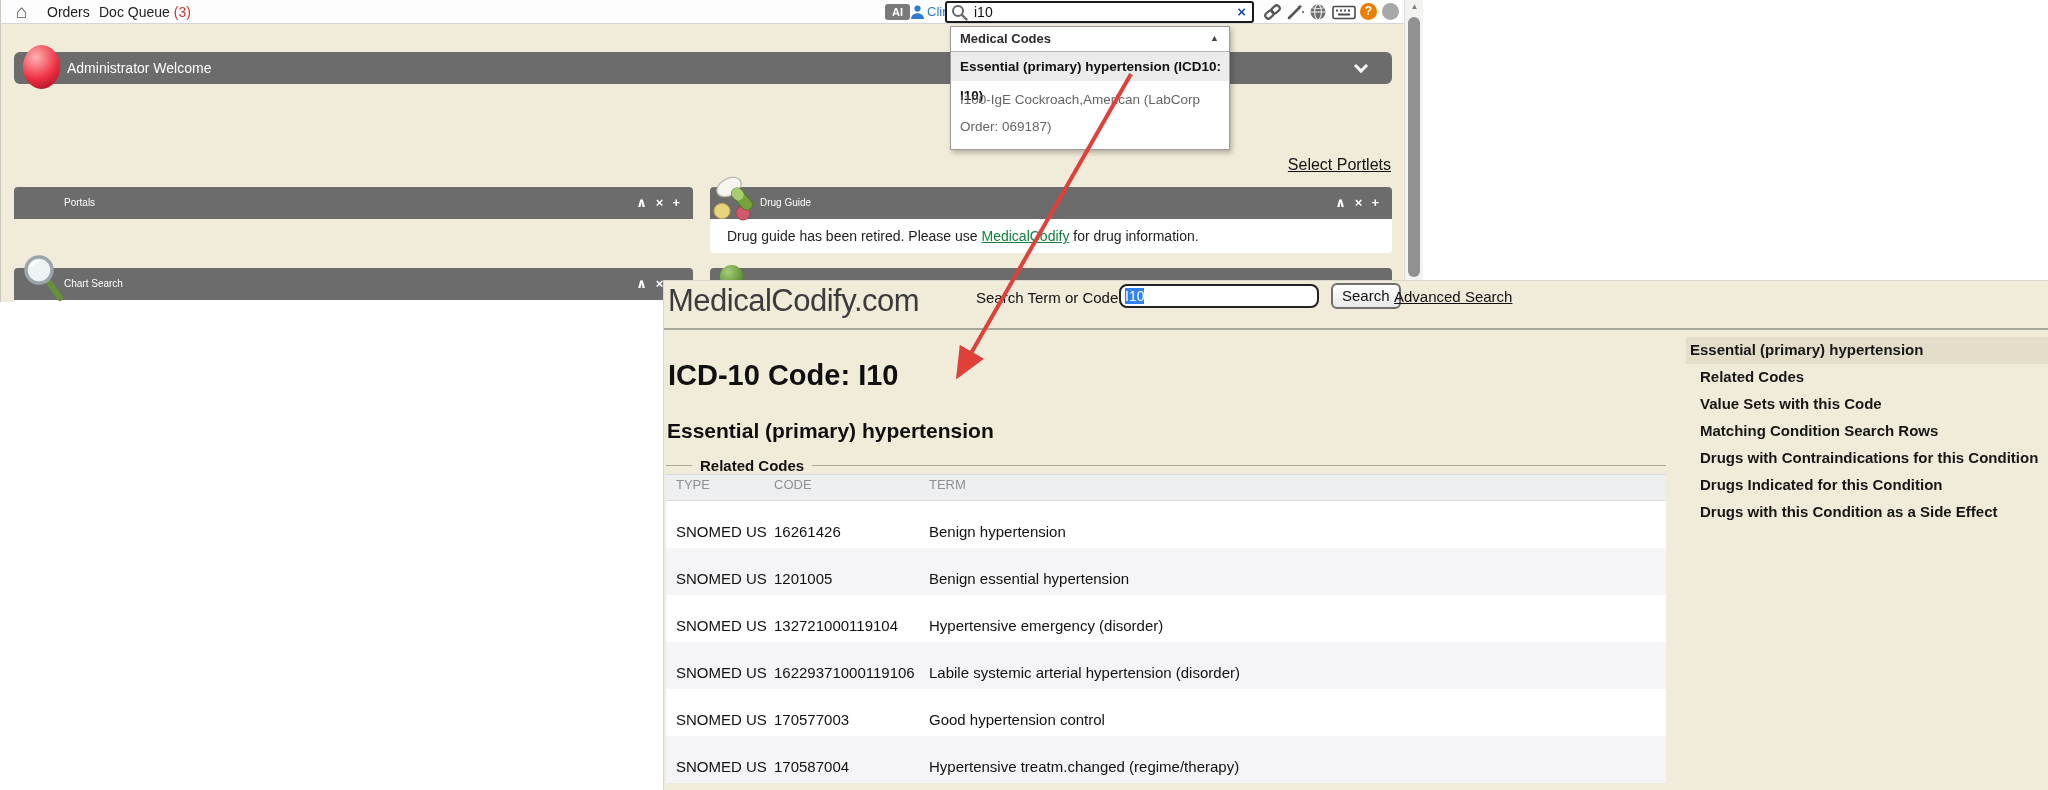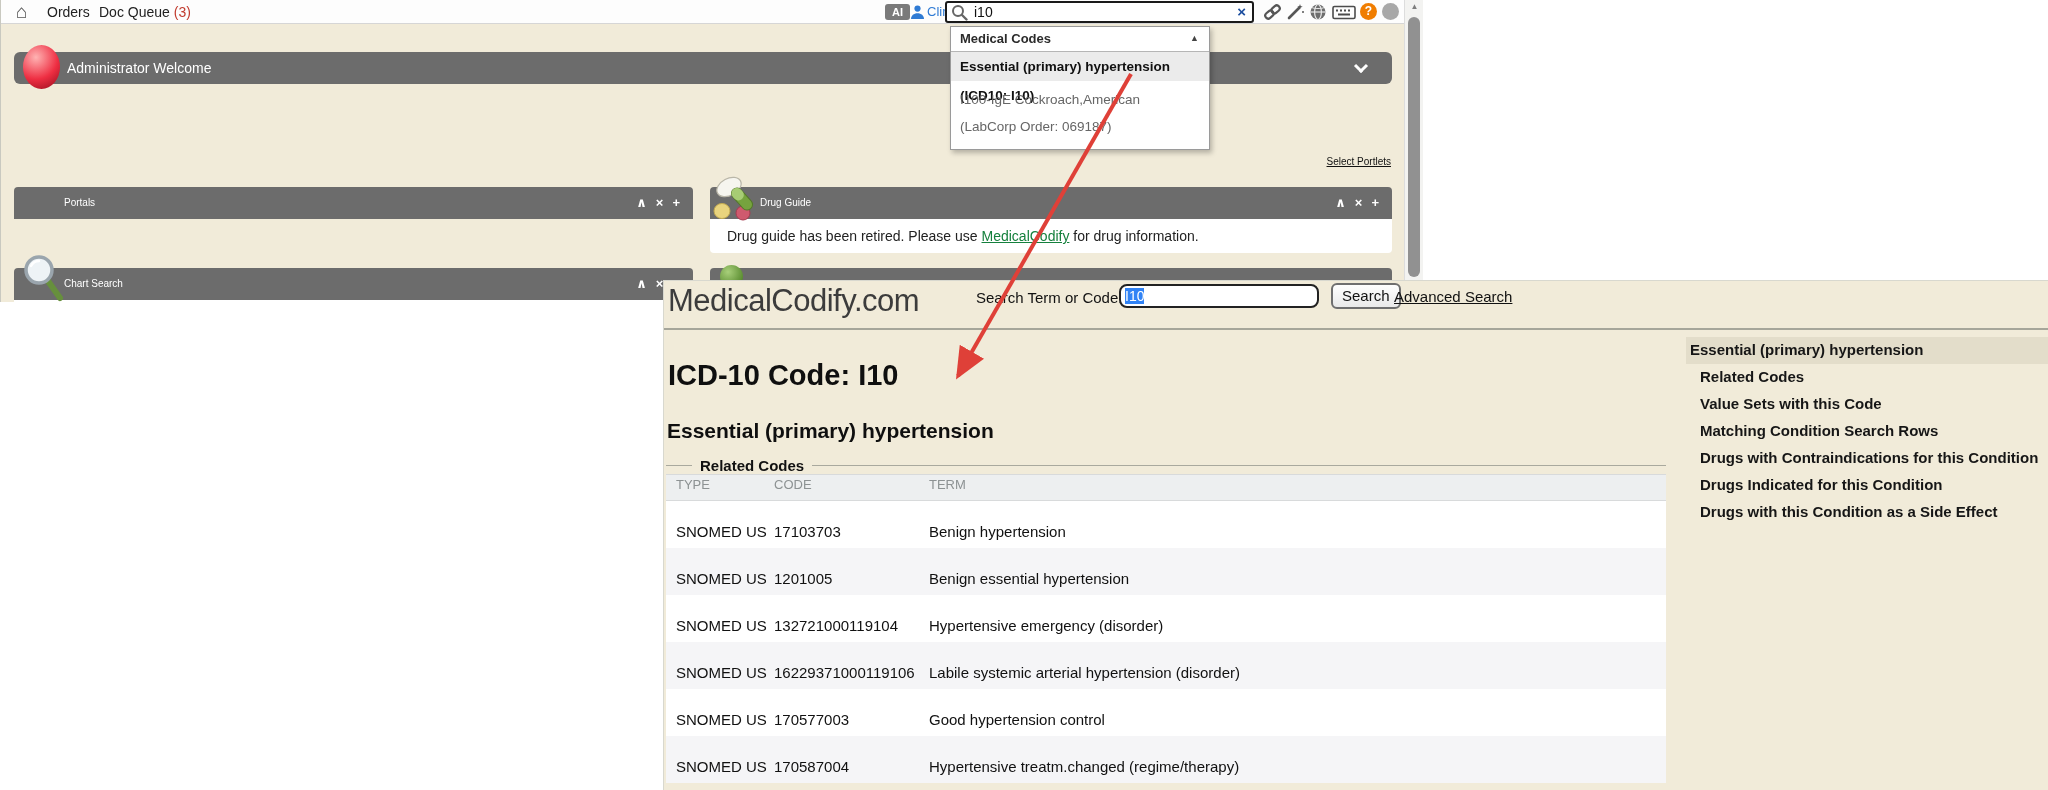--- a/index.html
+++ b/index.html
@@ -31,21 +31,21 @@
   .vscroll { position:absolute; left:1404px; top:0; width:19px; height:280px; background:#f3f3f1; border-left:1px solid #ddd; }
   .vscroll .up { position:absolute; left:0; top:2px; width:19px; text-align:center; font-size:8px; color:#7d7d7d; }
   .vscroll .thumb { position:absolute; left:3px; top:17px; width:12px; height:260px; background:#919191; border-radius:6px; }
 
   
   .banner { position:absolute; left:13px; top:52px; width:1378px; height:32px; background:#6c6c6c; border-radius:6px; }
   .banner .ball { position:absolute; left:9px; top:-7px; width:37px; height:44px; border-radius:50%; background:radial-gradient(circle at 35% 28%, #ffb3b3, #ee2e42 55%, #9c0f1f 95%); }
   .banner .btitle { position:absolute; left:53px; top:0; color:#fff; font-size:14px; line-height:32px; }
   .chev-down { position:absolute; right:26px; top:9px; width:10px; height:10px; border-right:3px solid #fff; border-bottom:3px solid #fff; transform:rotate(45deg); }
 
-  .select-portlets { position:absolute; left:1240px; top:156px; width:150px; text-align:right; font-size:10px; color:#111; text-decoration:underline; cursor:pointer; }
+  .select-portlets { position:absolute; left:1240px; top:156px; width:150px; text-align:right; font-size:16px; color:#111; text-decoration:underline; cursor:pointer; }
 
   
   .portlet { position:absolute; }
   .phead { position:relative; height:32px; background:#6c6c6c; border-radius:4px 4px 0 0; }
   .ptitle { position:absolute; left:50px; top:0; color:#fff; font-size:10px; line-height:32px; }
   .pbtns { position:absolute; right:13px; top:0; line-height:32px; color:#fff; font-size:13px; font-weight:bold; }
   .pbtns span { margin-left:9px; cursor:pointer; }
   .pbody { position:relative; background:#fff; border-radius:0 0 4px 4px; font-size:14px; color:#222; padding:9px 0 0 17px; height:34px; }
   .pbody a { color:#15803d; text-decoration:underline; }
   .ovricon { position:absolute; z-index:2; }
@@ -74,21 +74,21 @@
   .ctable .c-code { width:155px; }
   .ctable tbody tr { height:47px; }
   .ctable tbody tr.alt { background:#f5f5f7; }
   .ctable .t-type { line-height:17px; }
 
   .sidebar { position:absolute; left:1022px; top:56px; width:363px; }
   .sb-item { height:27px; line-height:25px; font-size:15px; font-weight:bold; color:#161616; padding-left:14px; cursor:pointer; white-space:nowrap; }
   .sb-item.hl { background:#e3ddca; padding-left:4px; }
 
   
-  .dropdown { position:absolute; left:950px; top:26px; width:260px; background:#fff; border:1px solid #9a9a9a; box-shadow:2px 3px 5px rgba(0,0,0,.25); z-index:30; }
+  .dropdown { position:absolute; left:950px; top:26px; width:280px; background:#fff; border:1px solid #9a9a9a; box-shadow:2px 3px 5px rgba(0,0,0,.25); z-index:30; }
   .dd-head { position:relative; height:25px; border-bottom:1px solid #b5b5b5; }
   .dd-head .t { position:absolute; left:9px; top:4px; font-size:13px; font-weight:bold; color:#2b2b2b; }
   .dd-head .tri { position:absolute; right:10px; top:6px; font-size:9px; color:#444; }
   .dd-item1 { height:29px; line-height:29px; padding-left:9px; font-size:13.5px; font-weight:bold; color:#111; background:#ebebeb; cursor:pointer; }
   .dd-item2 { padding:5px 14px 9px 9px; font-size:13.5px; color:#666; line-height:27px; cursor:pointer; }
 
   .arrow-svg { position:absolute; left:0; top:0; z-index:40; pointer-events:none; }
 </style>
 </head>
 <body>
@@ -246,21 +246,21 @@
           <tr>
             <td class="c-type">TYPE</td>
             <td class="c-code">CODE</td>
             <td>TERM</td>
           </tr>
         </thead>
         <tbody>
 
             <tr>
               <td class="c-type t-type">SNOMED US</td>
-              <td class="c-code">17103703</td>
+              <td class="c-code">16261426</td>
               <td>Benign hypertension</td>
             </tr>
 
             <tr class="alt">
               <td class="c-type t-type">SNOMED US</td>
               <td class="c-code">1201005</td>
               <td>Benign essential hypertension</td>
             </tr>
 
             <tr>

